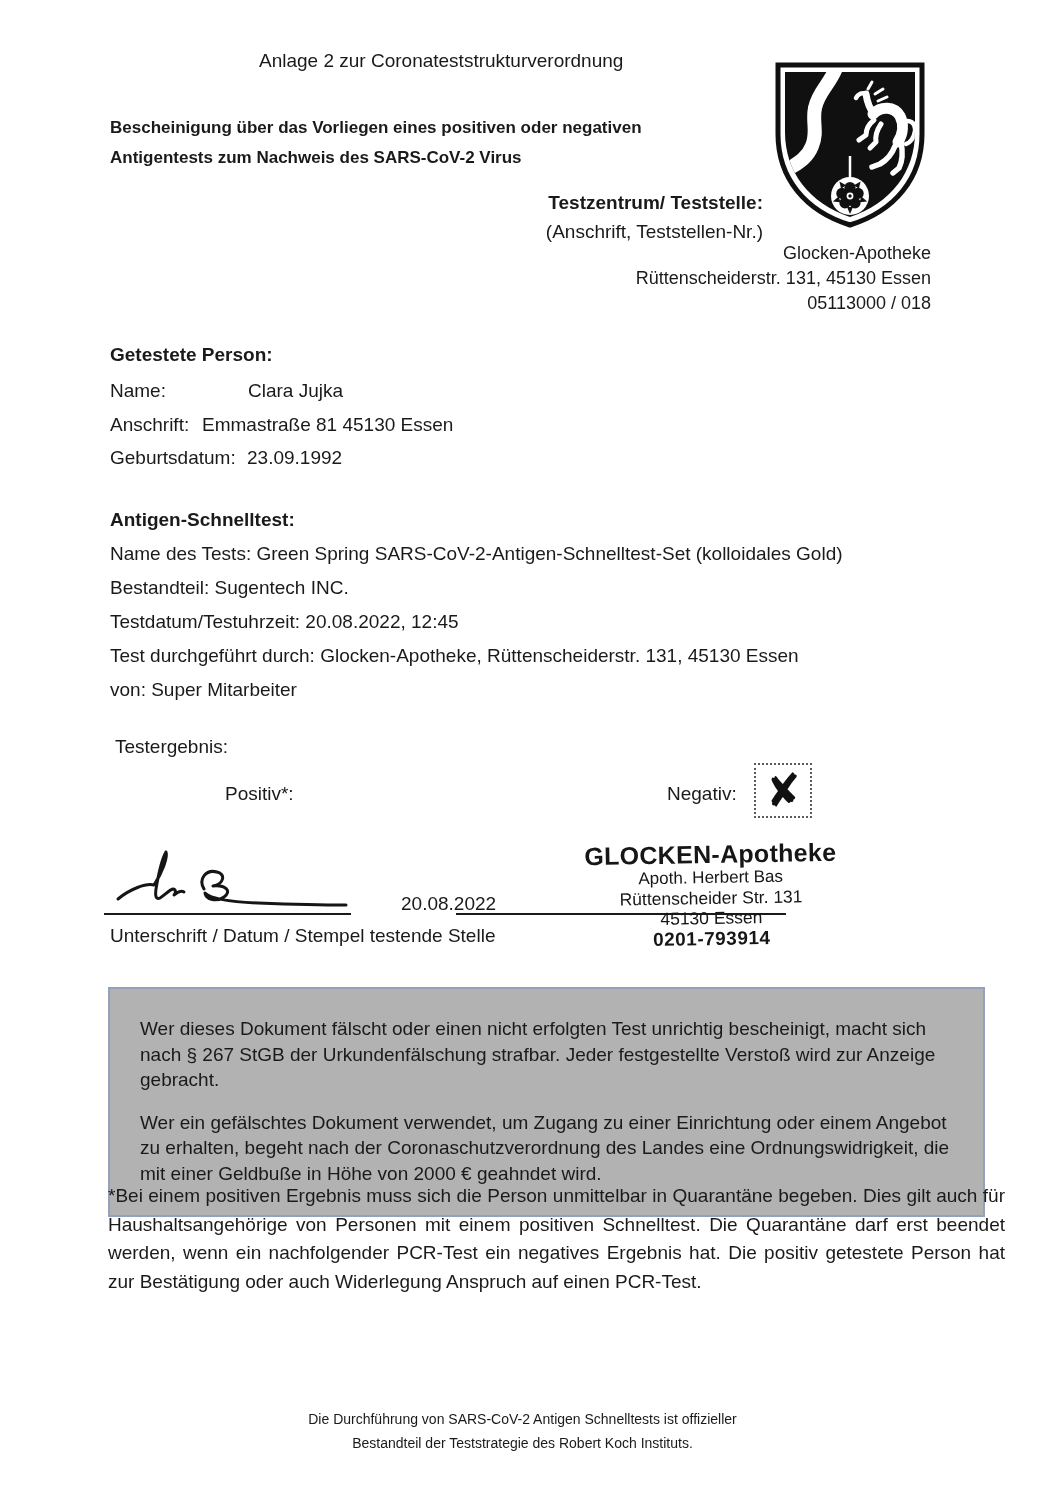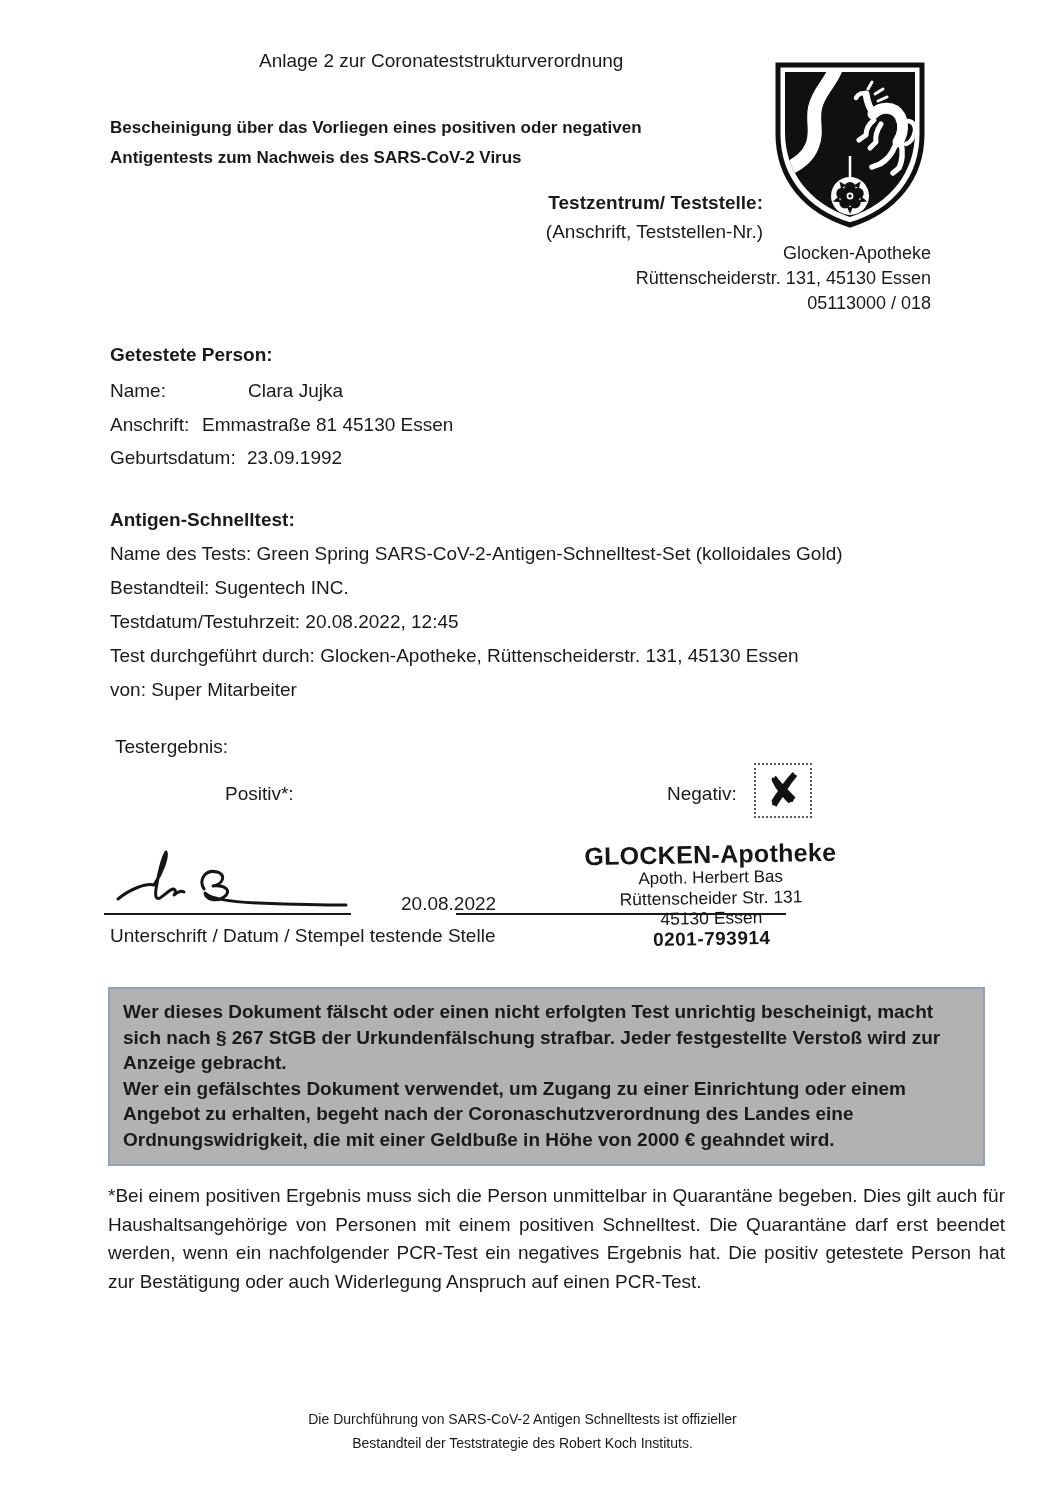--- a/index.html
+++ b/index.html
@@ -40,21 +40,21 @@
   .stamp{left:583px;top:841px;width:256px;text-align:center;color:#161616;transform:rotate(-1deg);}
   .stamp-l1{font-size:25px;font-weight:600;letter-spacing:.3px;line-height:27px;}
   .stamp-l2{font-size:17px;font-weight:500;line-height:20px;}
   .stamp-l3,.stamp-l4{font-size:17.5px;font-weight:500;line-height:20px;}
   .stamp-l5{font-size:19px;font-weight:700;letter-spacing:.5px;line-height:21px;}
   .warnbox{
     left:108px;top:987px;width:877px;box-sizing:border-box;
     background:#b2b2b2;border:2px solid #92a2bc;padding:10px 13px 12px 13px;
     font-size:19px;line-height:25.5px;
   }
-  .warnbox p{margin:0;font-weight:bold;}
+  .warnbox p{margin:17px;}
   .footnote{left:108px;top:1182px;width:897px;font-size:19px;line-height:28.5px;text-align:justify;}
   .footer{left:0;top:1407px;width:1045px;text-align:center;font-size:14px;line-height:24px;}
 </style>
 </head>
 <body>
 
 <div class="page">
 
   <div class="abs annex">Anlage 2 zur Coronateststrukturverordnung</div>
 

